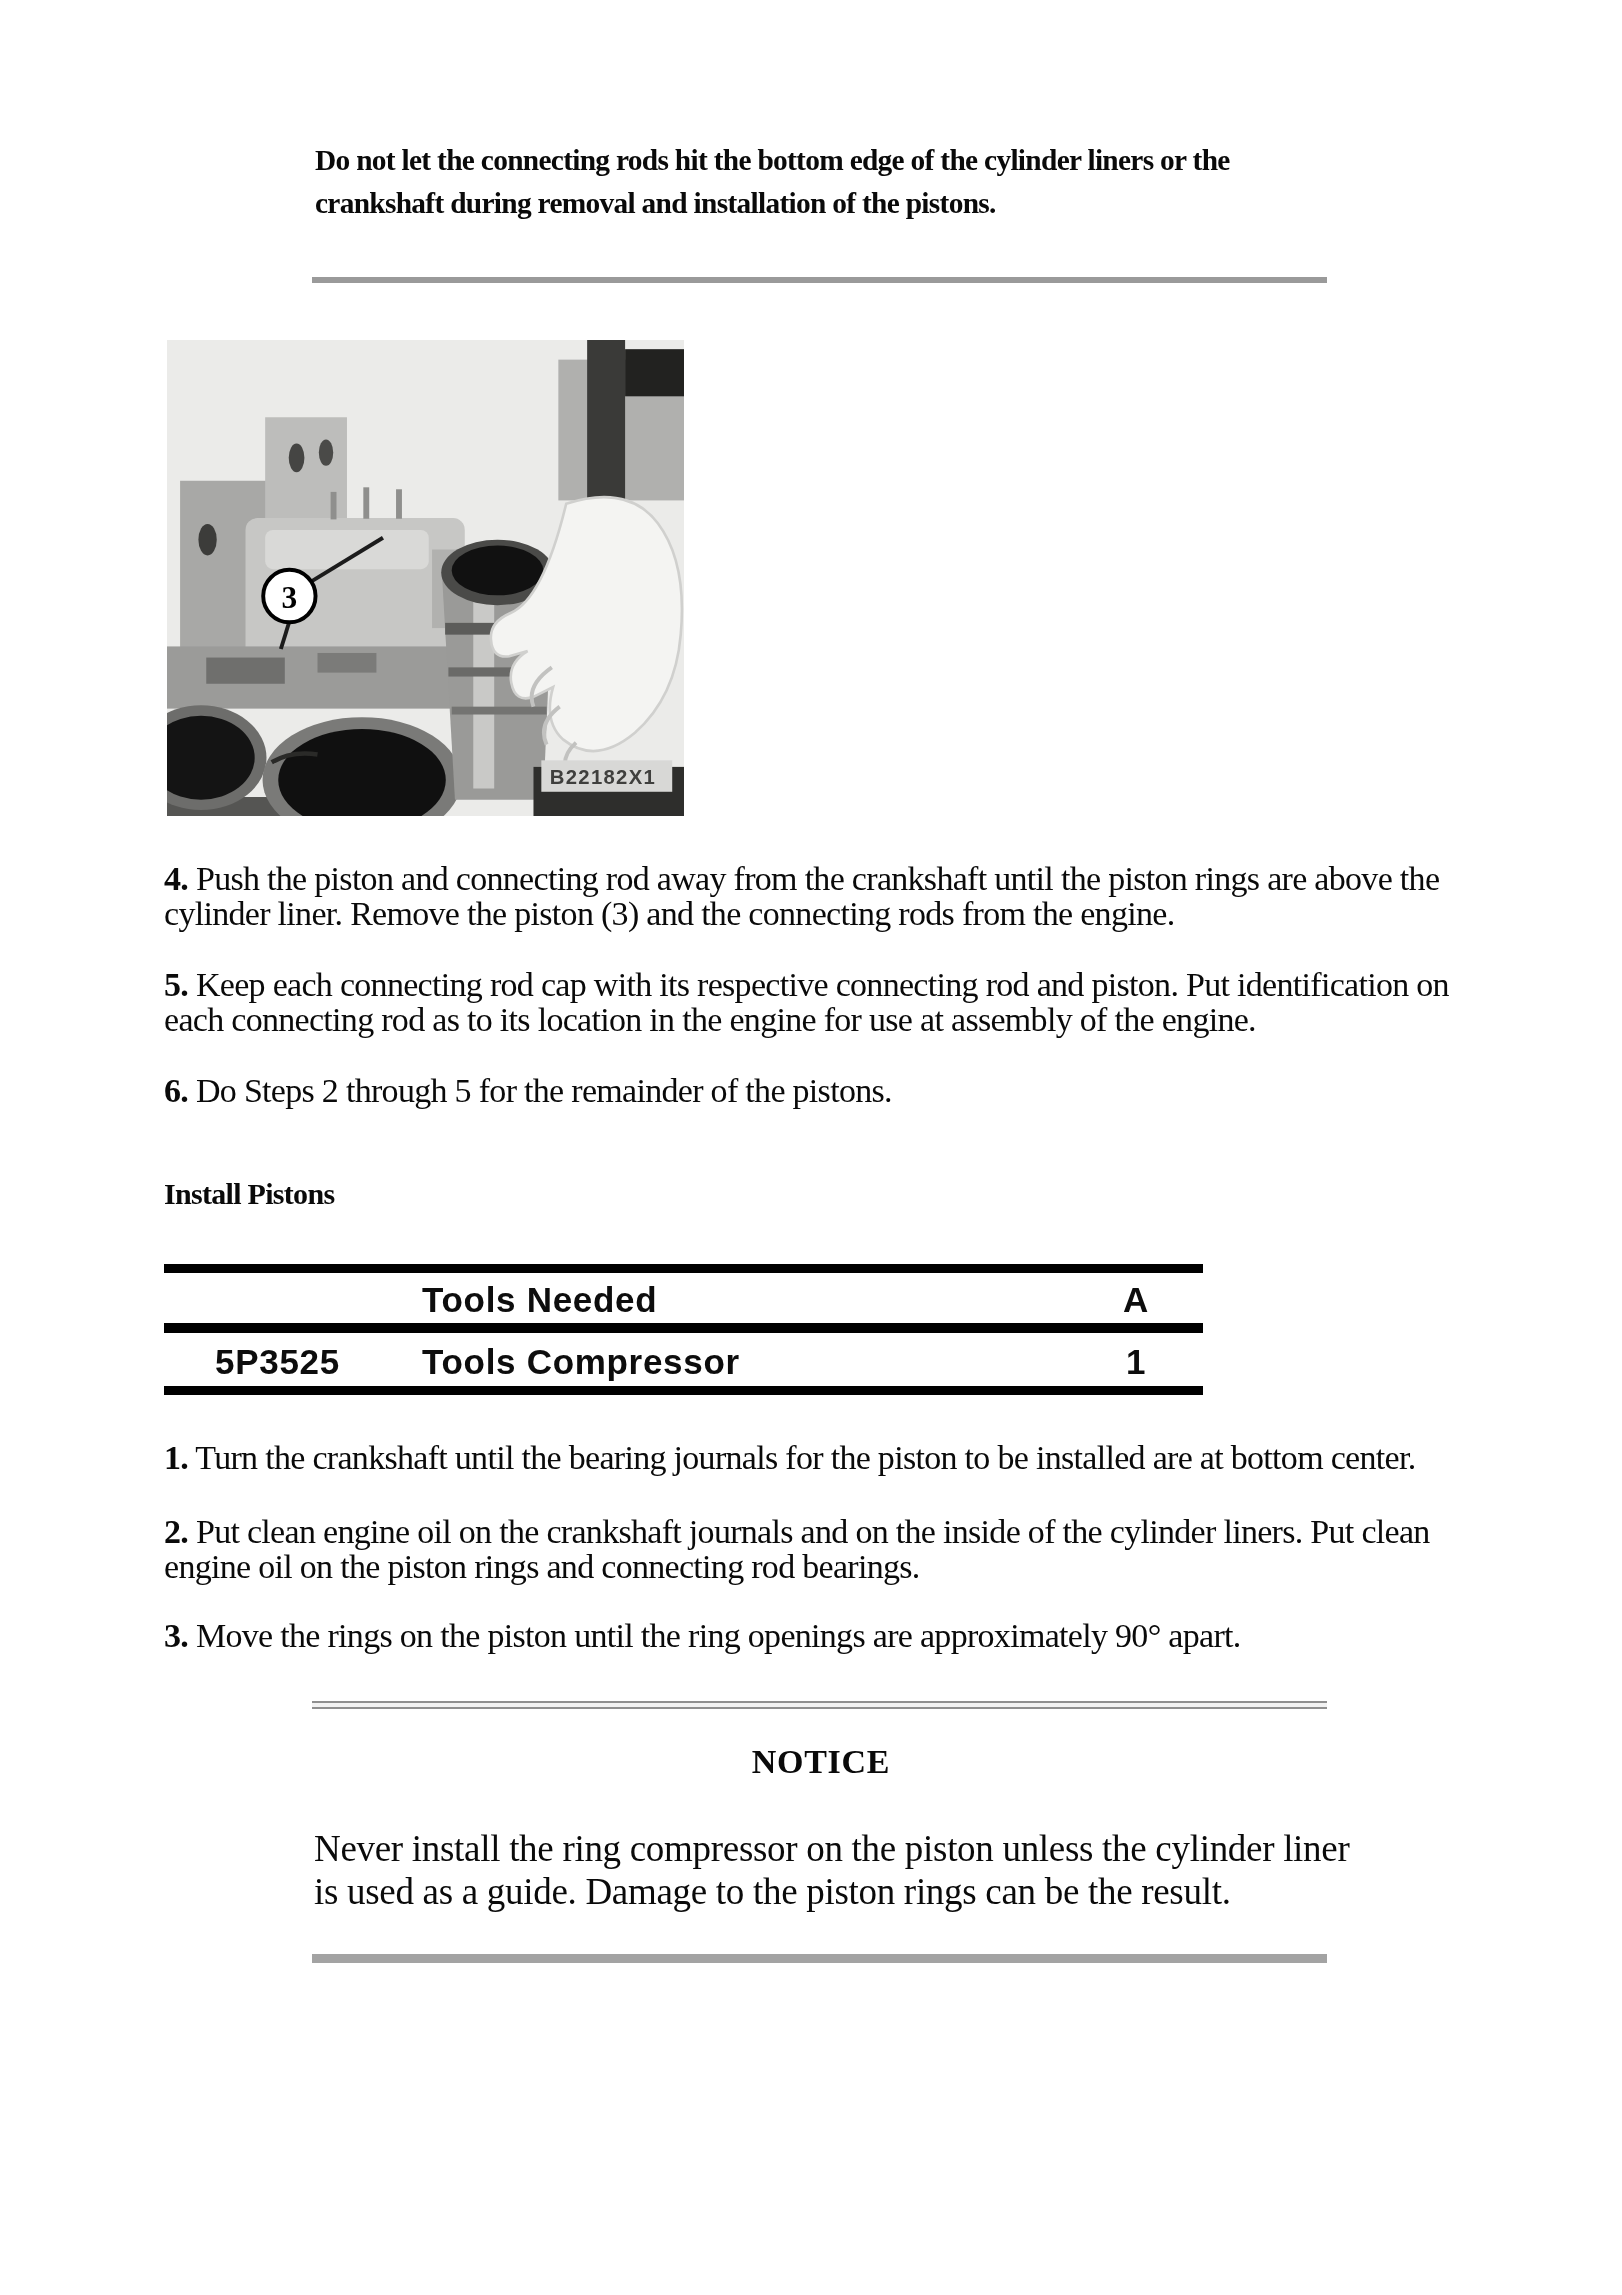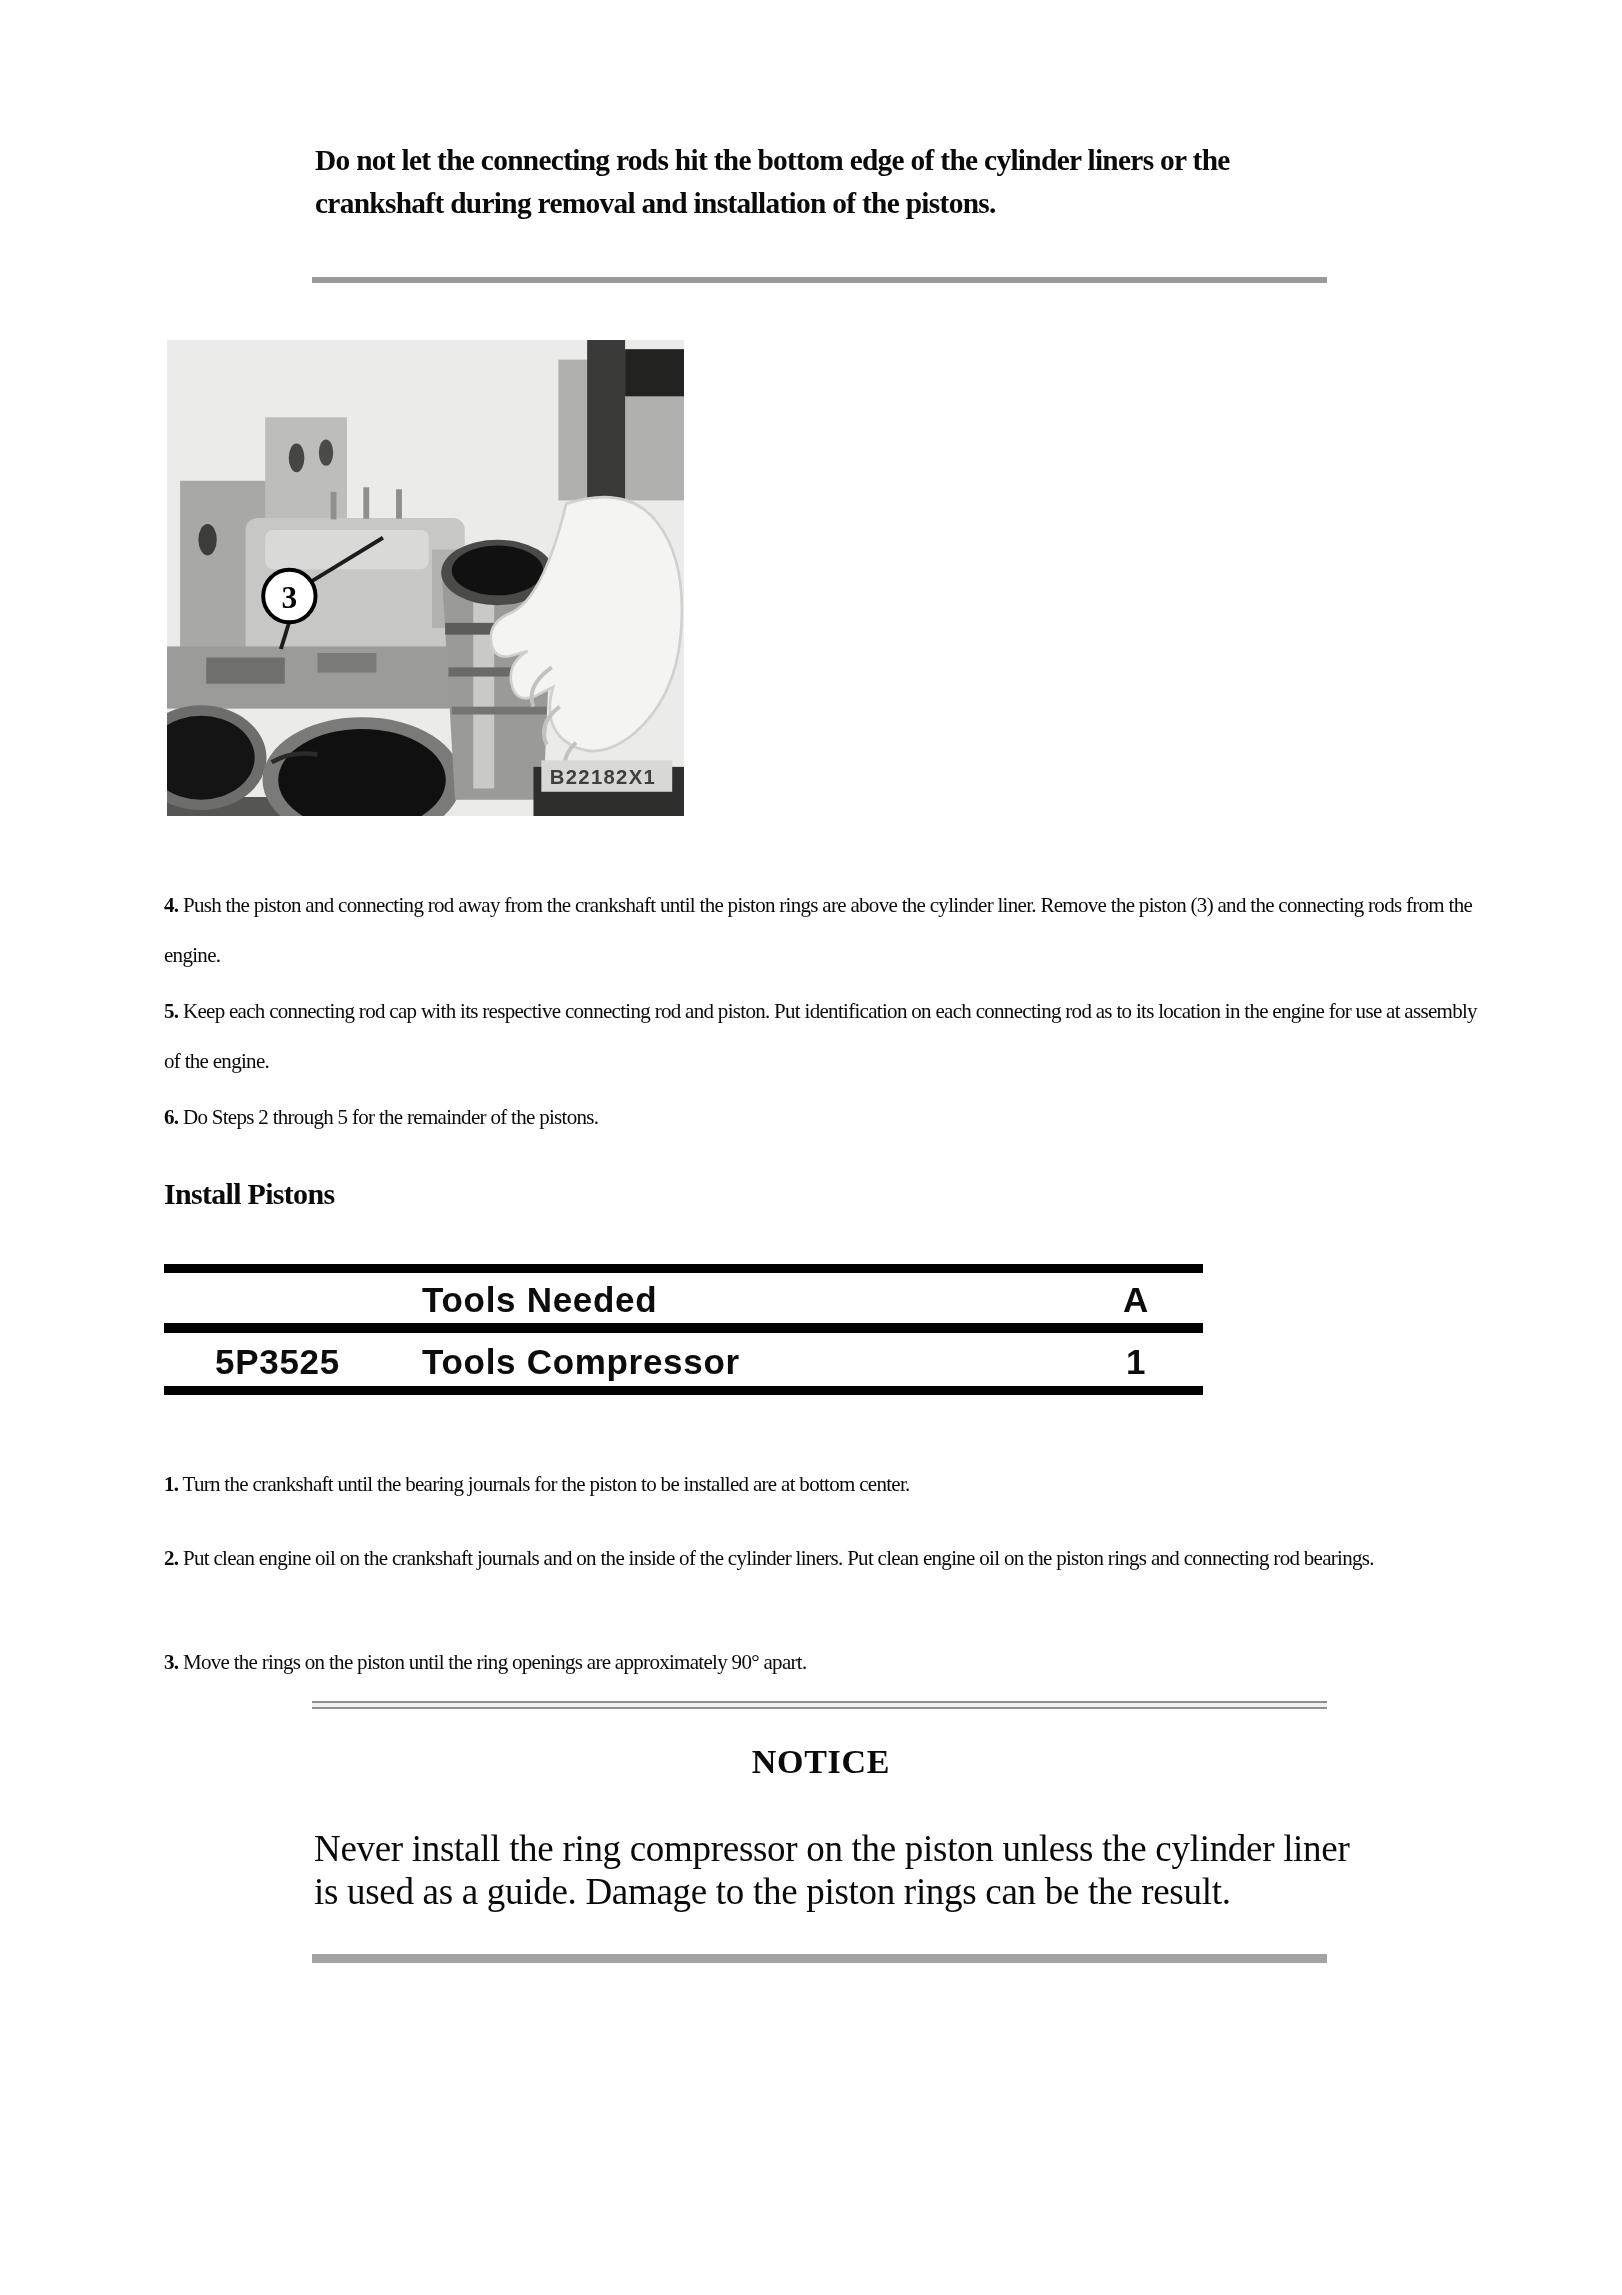--- a/index.html
+++ b/index.html
@@ -43,24 +43,23 @@
     height: 476px;
     background: #ebebe9;
   }
   .figure svg { display: block; width: 100%; height: 100%; }
 
   
   .step {
     position: absolute;
     left: 164px;
     width: 1328px;
-    font-size: 21px;
-    line-height: 50px;
+    font-size: 34px;
+    line-height: 35px;
     letter-spacing: -0.7px;
-    margin-top: 19px;
   }
   .step .step-num { font-weight: bold; }
   .step-4 { top: 861px; }
   .step-5 { top: 967px; }
   .step-6 { top: 1073px; }
   .step-1 { top: 1440px; }
   .step-2 { top: 1514px; }
   .step-3 { top: 1618px; }
 
   

